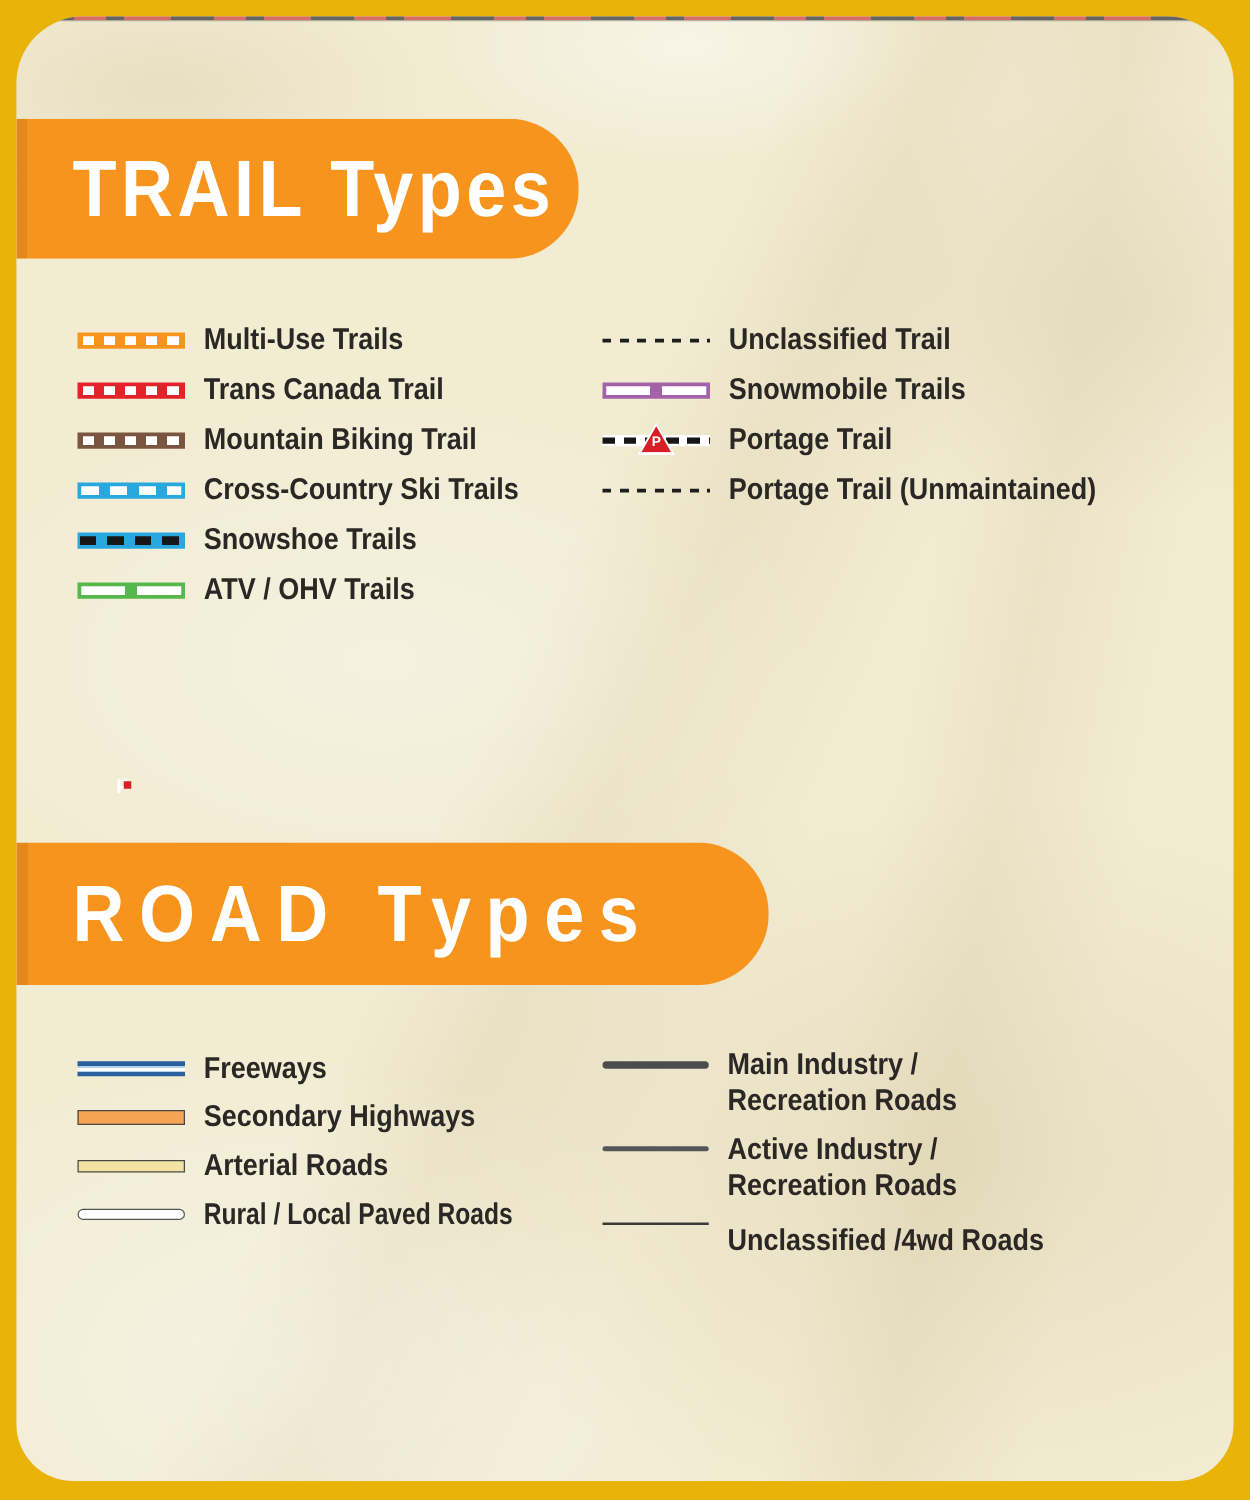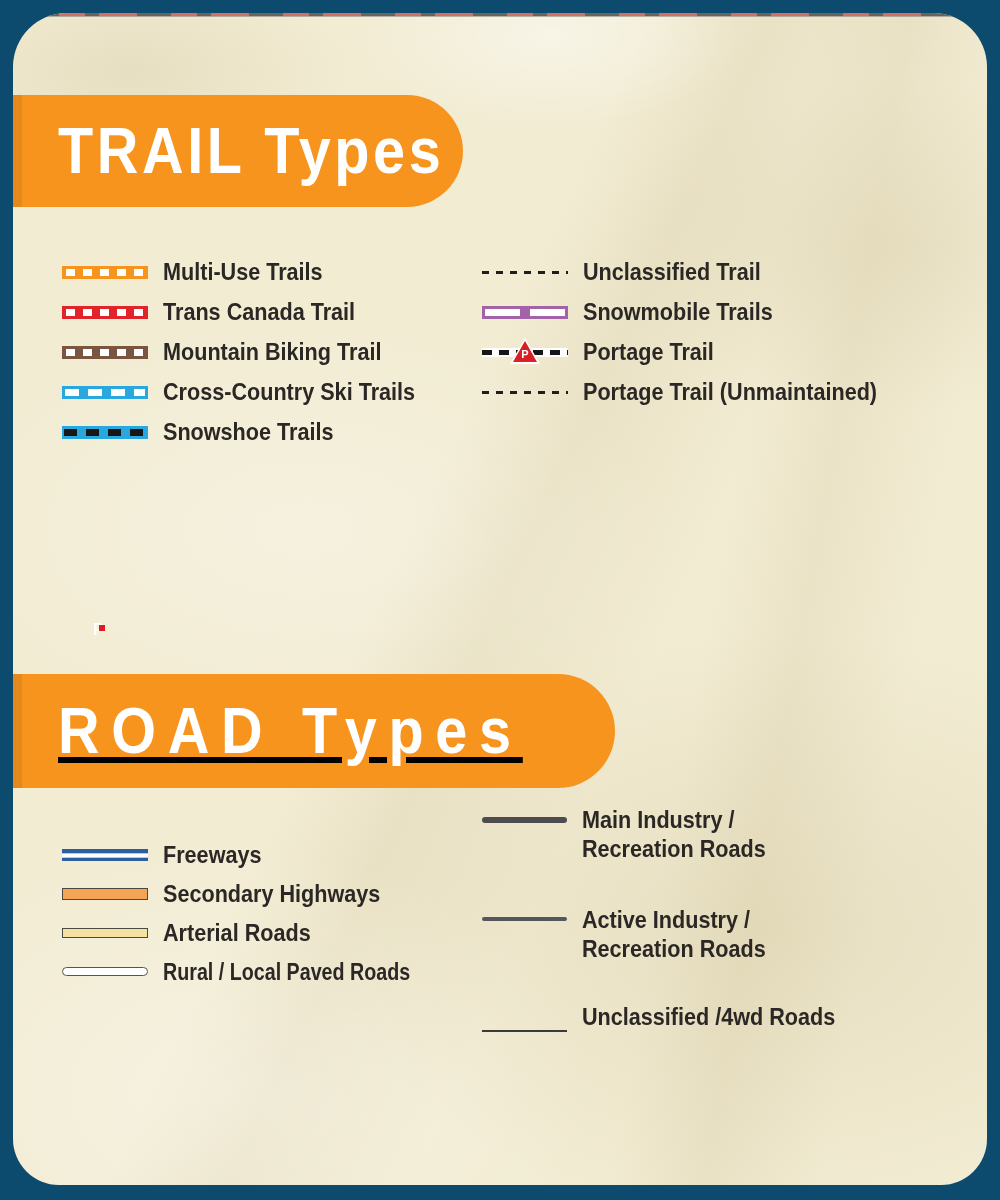--- a/index.html
+++ b/index.html
@@ -1,17 +1,17 @@
 <!DOCTYPE html>
 <html><head>
 <meta charset="utf-8">
 <style>
   html,body{margin:0;padding:0;background:#000;width:1000px;height:1200px;overflow:hidden;
     font-family:"Liberation Sans", sans-serif;}
-  .stage{position:relative;width:1000px;height:1200px;background:#0c4a6e;}
+  .stage{position:relative;width:1000px;height:1200px;background:#eab308;}
 
   
   .card{
     position:absolute;left:13px;top:13px;width:974px;height:1172px;
     border-radius:54px 54px 46px 46px;
     overflow:hidden;
     background:
       radial-gradient(320px 150px at 12% 5%, rgba(213,201,163,.38), transparent 70%),
       radial-gradient(280px 130px at 55% 2%, rgba(255,255,255,.45), transparent 70%),
       radial-gradient(420px 240px at 90% 20%, rgba(213,201,163,.30), transparent 70%),
@@ -32,21 +32,21 @@
   }
 
   
   .pill{
     position:absolute;left:0;
     background:linear-gradient(90deg, rgba(0,0,0,.08) 0 9px, rgba(0,0,0,0) 9px), #f7941e;
     border-radius:0 57px 57px 0;
     display:flex;align-items:center;
   }
   .pill-trail{top:82px;width:450px;height:112px;}
-  .pill-road{top:661px;width:602px;height:114px;text-decoration:underline;}
+  .pill-road{top:661px;width:602px;height:114px;}
   .pill-title{
     color:#fff;font-weight:700;font-size:64px;line-height:1;
     padding-left:50px;white-space:nowrap;
     transform:scaleX(.90);transform-origin:0 50%;
   }
   .pill-trail .pill-title{letter-spacing:4px;}
   .pill-road .pill-title{letter-spacing:13px;}
 
   
   .col{position:absolute;display:flex;flex-direction:column;}
@@ -119,21 +119,21 @@
   .sw-active-ind{flex:0 0 85px;width:85px;height:4px;background:#55565a;border-radius:2px;}
   .sw-uncl-4wd{flex:0 0 85px;width:85px;height:2px;background:#3a3a3a;}
 
   
   .rrow{position:absolute;left:469px;display:flex;align-items:flex-start;}
   .rrow .lbl2{
     color:#2b2724;font-weight:700;font-size:24px;line-height:29px;white-space:nowrap;
     margin-left:15px;transform:scaleX(.90);transform-origin:0 0;
   }
   .rrow .sw{margin-top:12px;}
-  .rrow-single{align-items:flex-end;height:30px;margin-top:24px;}
+  .rrow-single{align-items:flex-start;height:30px;}
   .rrow-single .sw{margin-top:0;}
 
   
   .speck-p{position:absolute;left:80px;top:607px;width:16px;height:20px;z-index:3;}
   .speck-p .pletter{position:absolute;left:0;top:0;color:#fff;font-weight:800;font-size:16px;line-height:20px;}
   .speck-p .pdot{position:absolute;left:6px;top:5px;width:6px;height:6px;background:#d81f26;}
 </style>
 </head>
 <body>
 
@@ -162,20 +162,24 @@
         <span class="sw sw-squares" style="--c:#7a553f"></span>
         <span class="lbl">Mountain Biking Trail</span>
       </div>
       <div class="row">
         <span class="sw sw-squares wide" style="--c:#29a8e0"></span>
         <span class="lbl">Cross-Country Ski Trails</span>
       </div>
       <div class="row">
         <span class="sw sw-squares darkdash" style="--c:#29a8e0"></span>
         <span class="lbl">Snowshoe Trails</span>
+      </div>
+      <div class="row">
+        <span class="sw sw-longdash" style="--c:#56b84a"></span>
+        <span class="lbl">ATV / OHV Trails</span>
       </div>
     </div>
 
     <div class="col col-trail-right">
       <div class="row">
         <span class="sw sw-dash-thin"></span>
         <span class="lbl">Unclassified Trail</span>
       </div>
       <div class="row">
         <span class="sw sw-longdash" style="--c:#a263a8"></span>
@@ -214,21 +218,21 @@
       <div class="row row-39">
         <span class="sw sw-arterial"></span>
         <span class="lbl">Arterial Roads</span>
       </div>
       <div class="row row-39">
         <span class="sw sw-rural"></span>
         <span class="lbl lbl-xcond">Rural / Local Paved Roads</span>
       </div>
     </div>
 
-    <div class="rrow" style="top:792px;">
+    <div class="rrow" style="top:824px;">
       <span class="sw sw-main-ind"></span>
       <span class="lbl2">
         <span>Main Industry /</span><br>
         <span>Recreation Roads</span>
       </span>
     </div>
     <div class="rrow" style="top:892px;justify-content:flex-end;">
       <span class="sw sw-active-ind"></span>
       <span class="lbl2">
         <span>Active Industry /</span><br>

